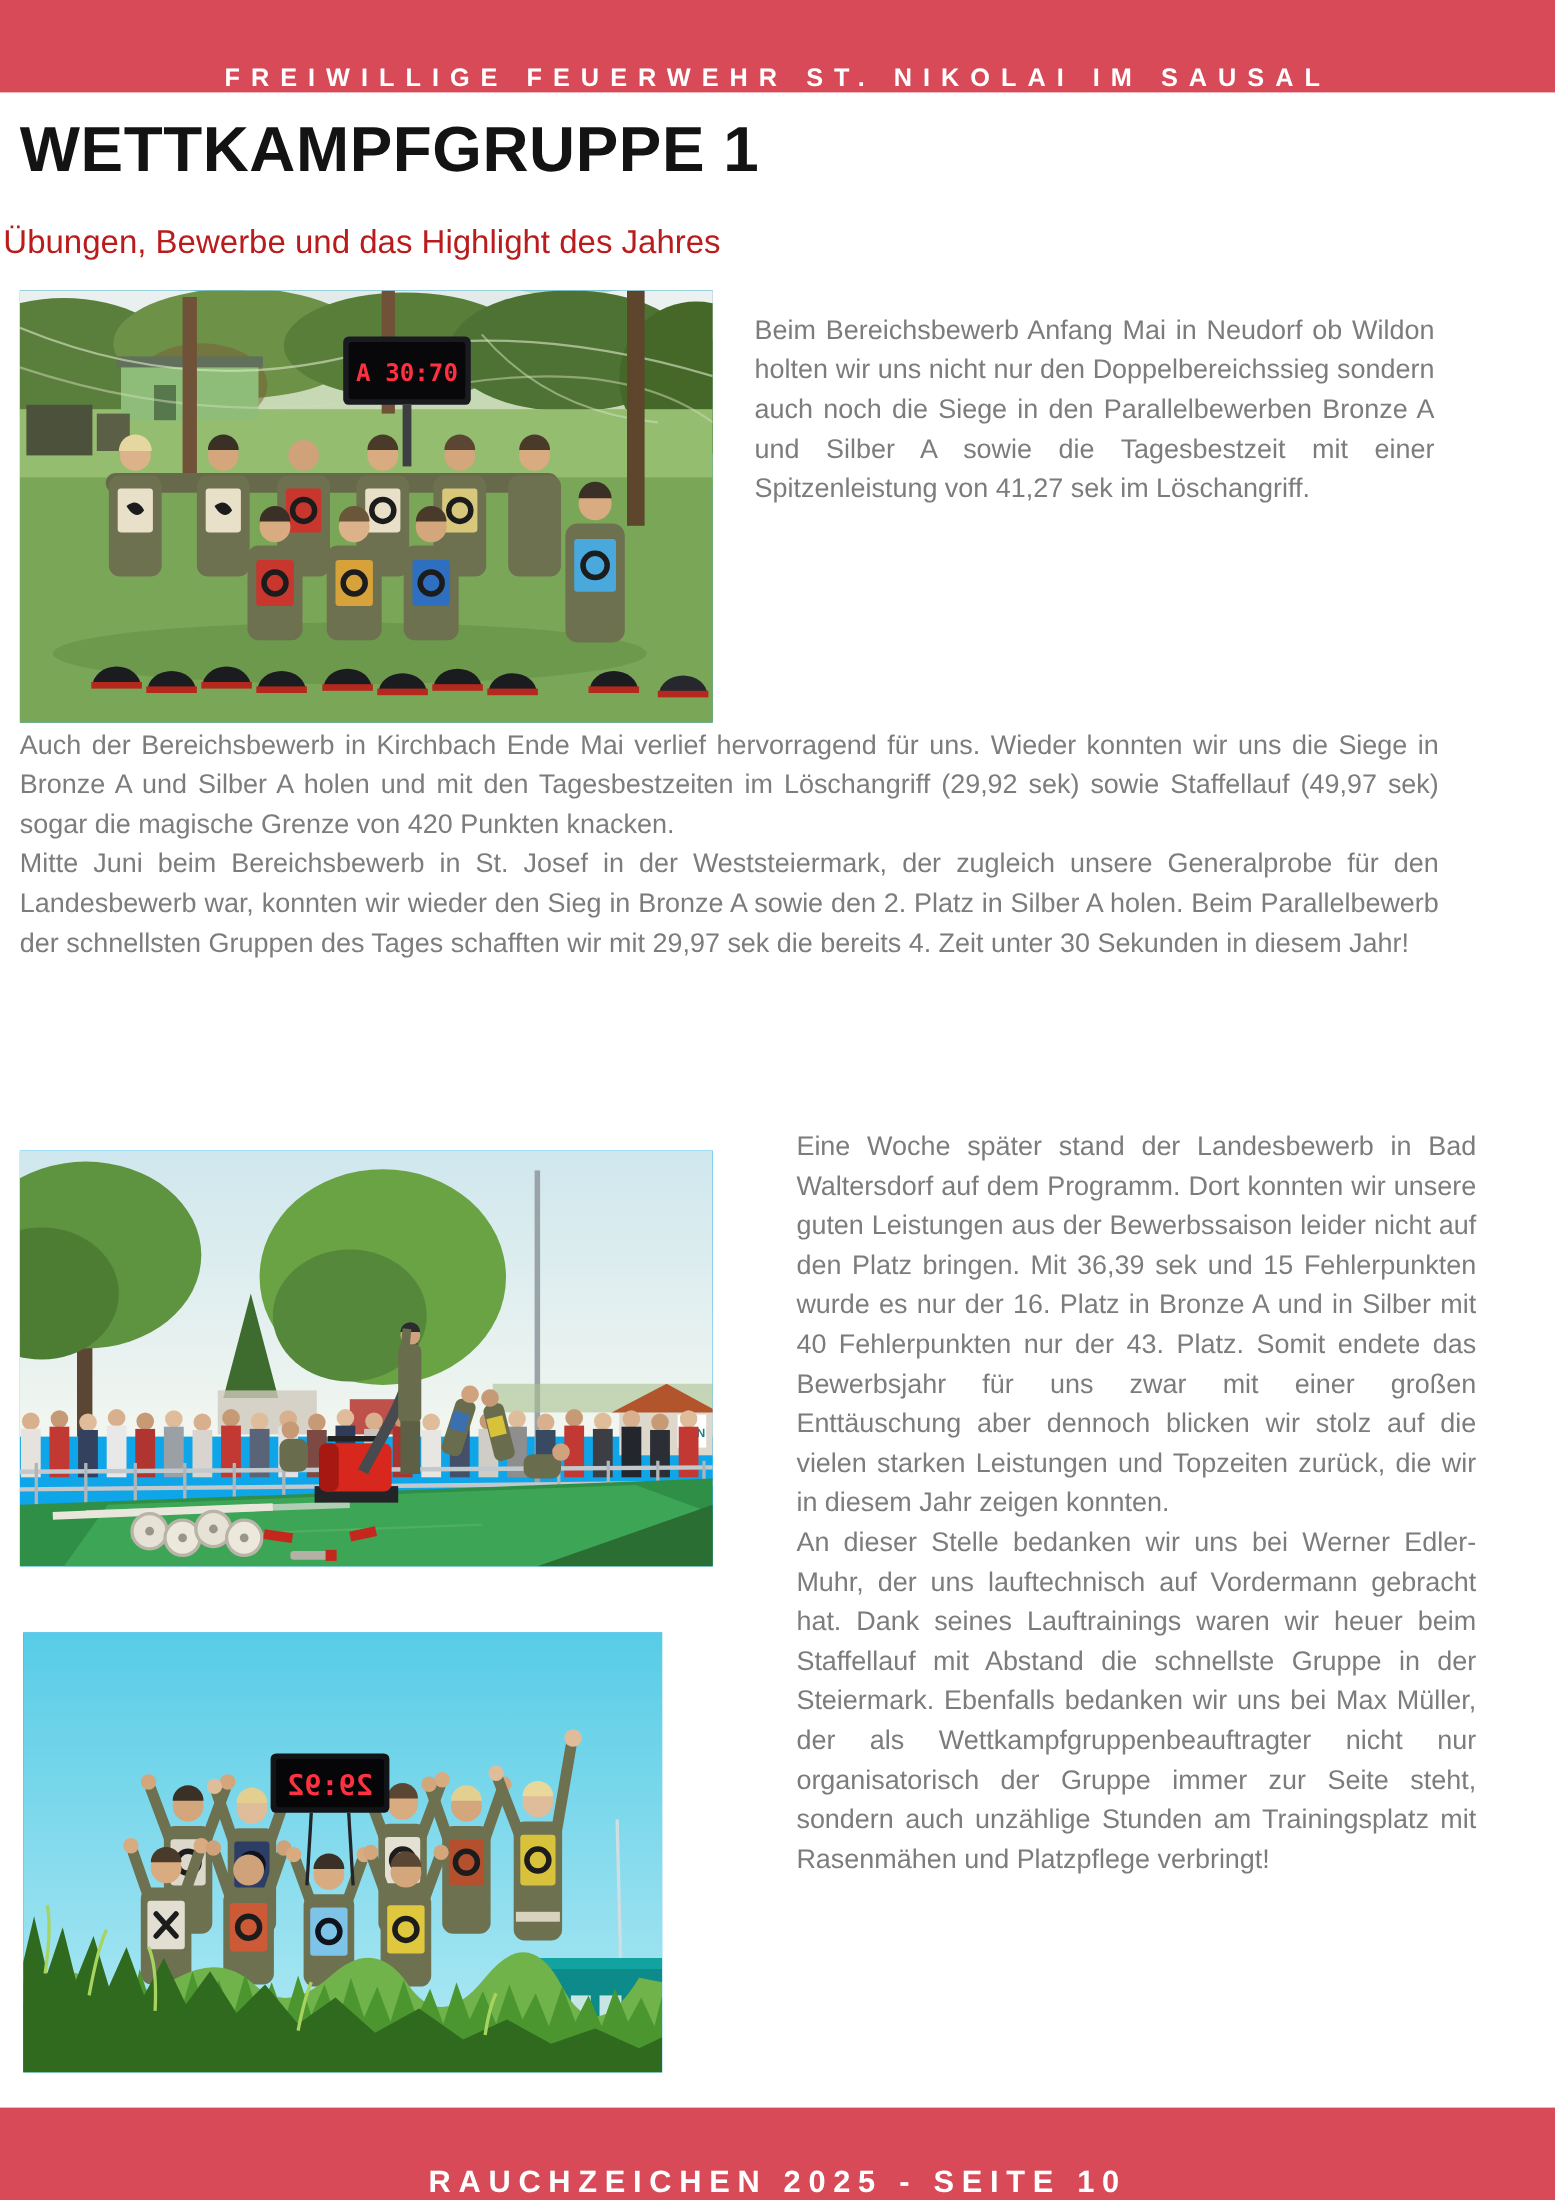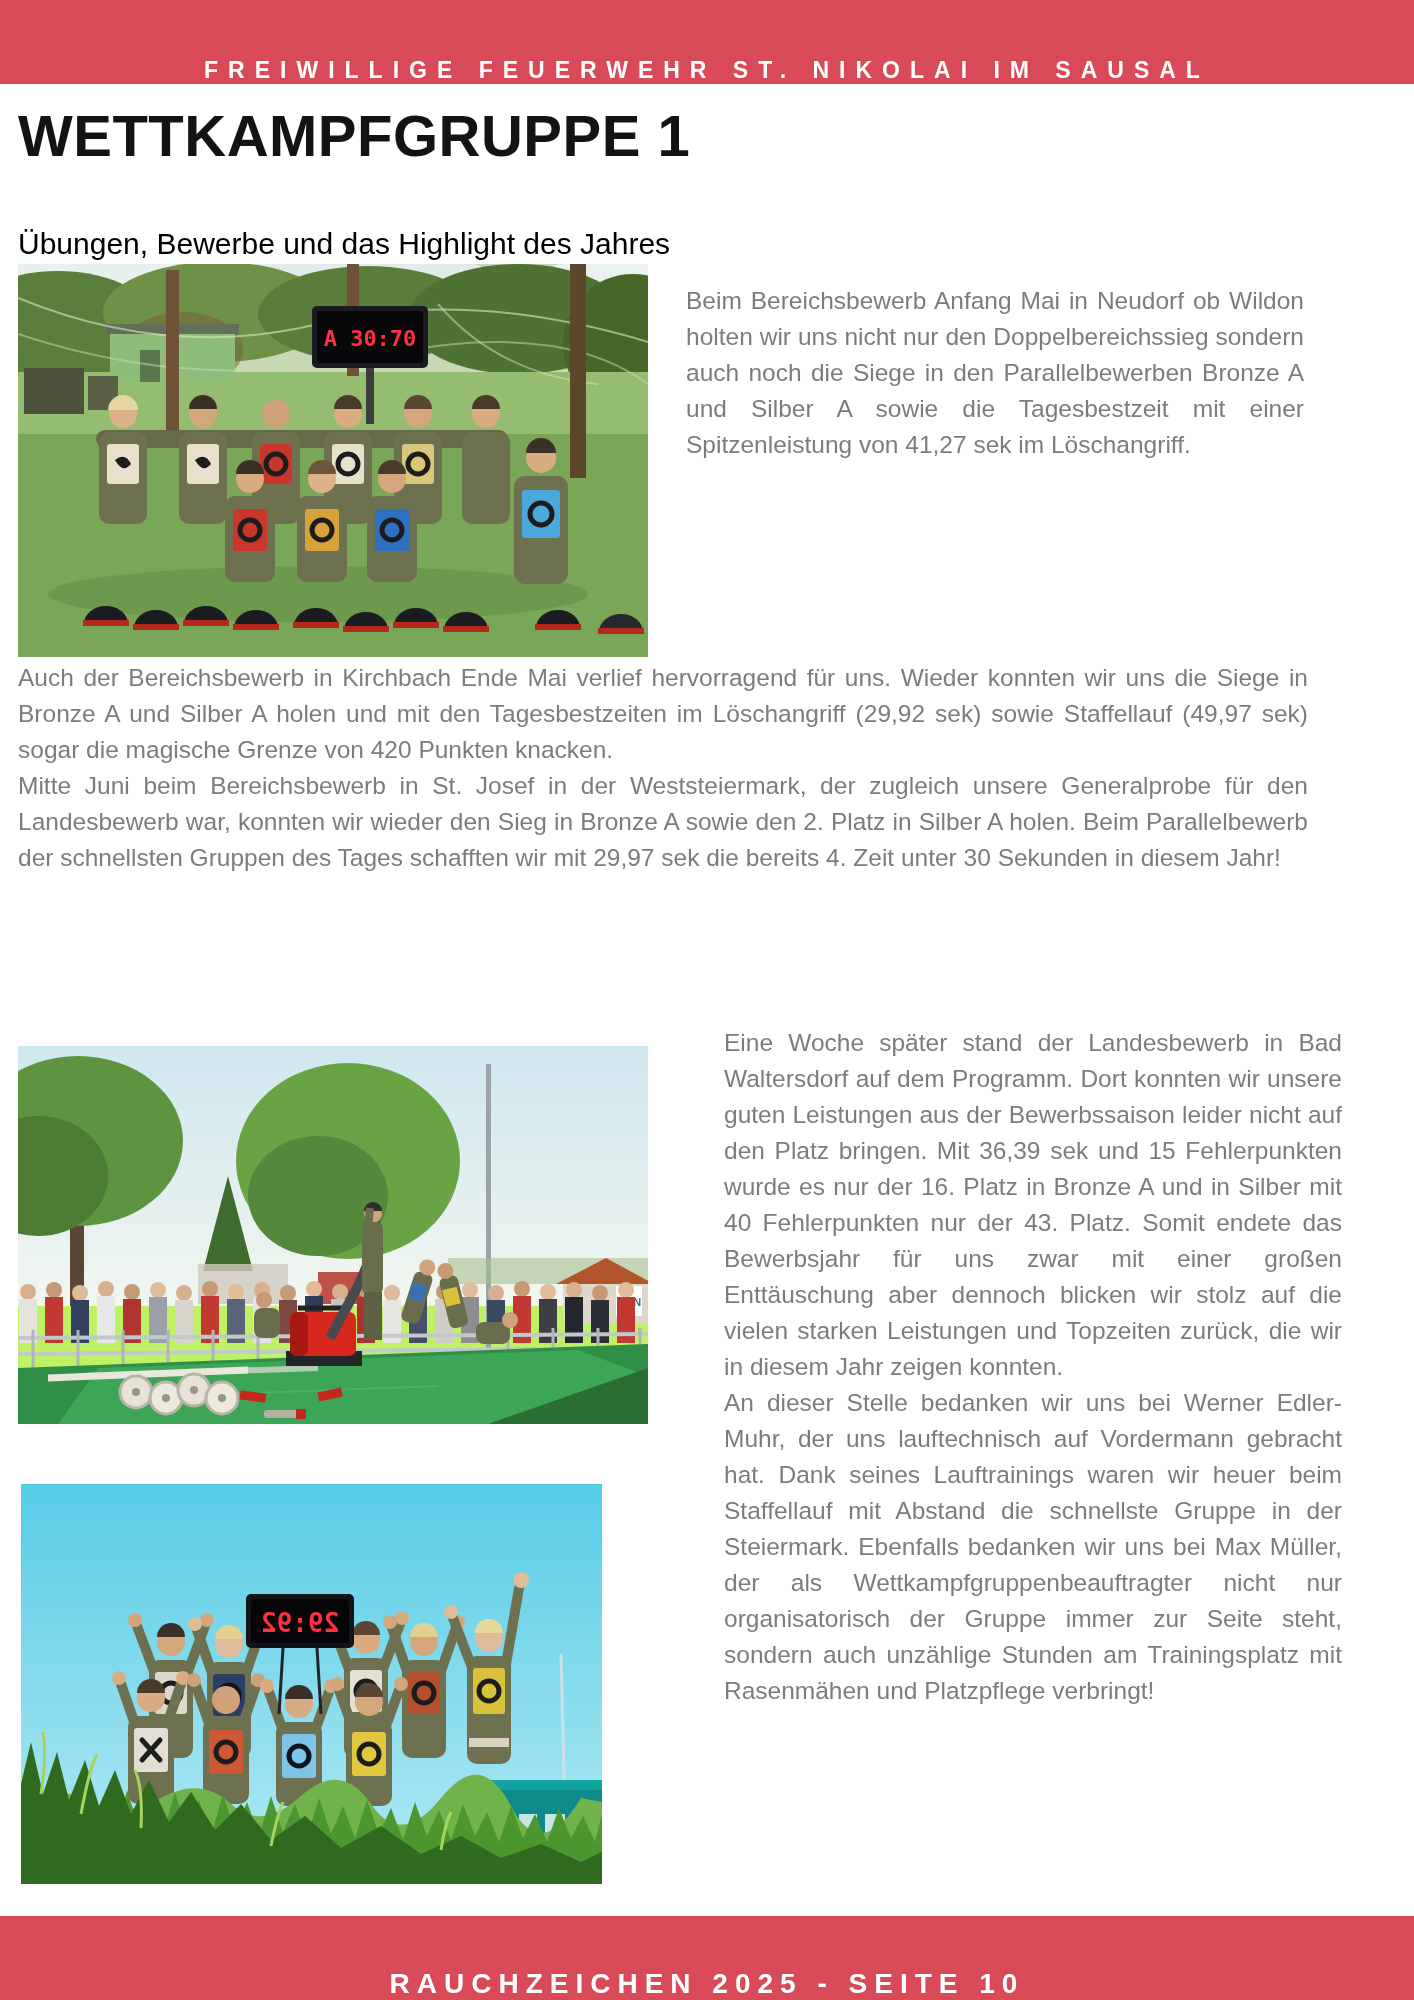--- a/index.html
+++ b/index.html
@@ -11,28 +11,28 @@
     position:absolute;left:0;width:1414px;background:#d84a58;color:#fff;
     display:flex;align-items:flex-end;justify-content:center;font-weight:bold;
   }
   #topbar{top:0;height:84px;font-size:23px;letter-spacing:10px;}
   #botbar{top:1916px;height:84px;font-size:28px;letter-spacing:7px;}
   #headline{
     position:absolute;left:18px;top:104px;margin:0;color:#131313;
     font-size:58px;font-weight:800;letter-spacing:.5px;line-height:1.1;text-align:right;
   }
   #subtitle{
-    position:absolute;left:18px;top:202px;font-size:30px;color:#000000;line-height:38px;margin-top:23px;
+    position:absolute;left:3px;top:202px;font-size:30px;color:#b91c1c;line-height:38px;
   }
   .body-text{font-size:24.5px;line-height:36px;color:#7c7c7c;text-align:justify;}
   .body-text p{margin:0;padding:0;}
   #col1{position:absolute;left:686px;top:283px;width:618px;}
   #mid{position:absolute;left:18px;top:660px;width:1290px;}
   #col2{position:absolute;left:724px;top:1025px;width:618px;}
-  .photo{position:absolute;display:block;overflow:hidden;background:#bef264;}
+  .photo{position:absolute;display:block;overflow:hidden;background:#0ea5e9;}
   #photo1{left:18px;top:264px;width:630px;height:393px;}
   #photo2{left:18px;top:1046px;width:630px;height:378px;}
   #photo3{left:21px;top:1484px;width:581px;height:400px;}
   .photo svg{display:block;width:100%;height:100%;}
   .led{font-family:"DejaVu Sans Mono",monospace;font-weight:bold;}
 </style>
 </head>
 <body>
 
 <div id="topbar" class="bar">

